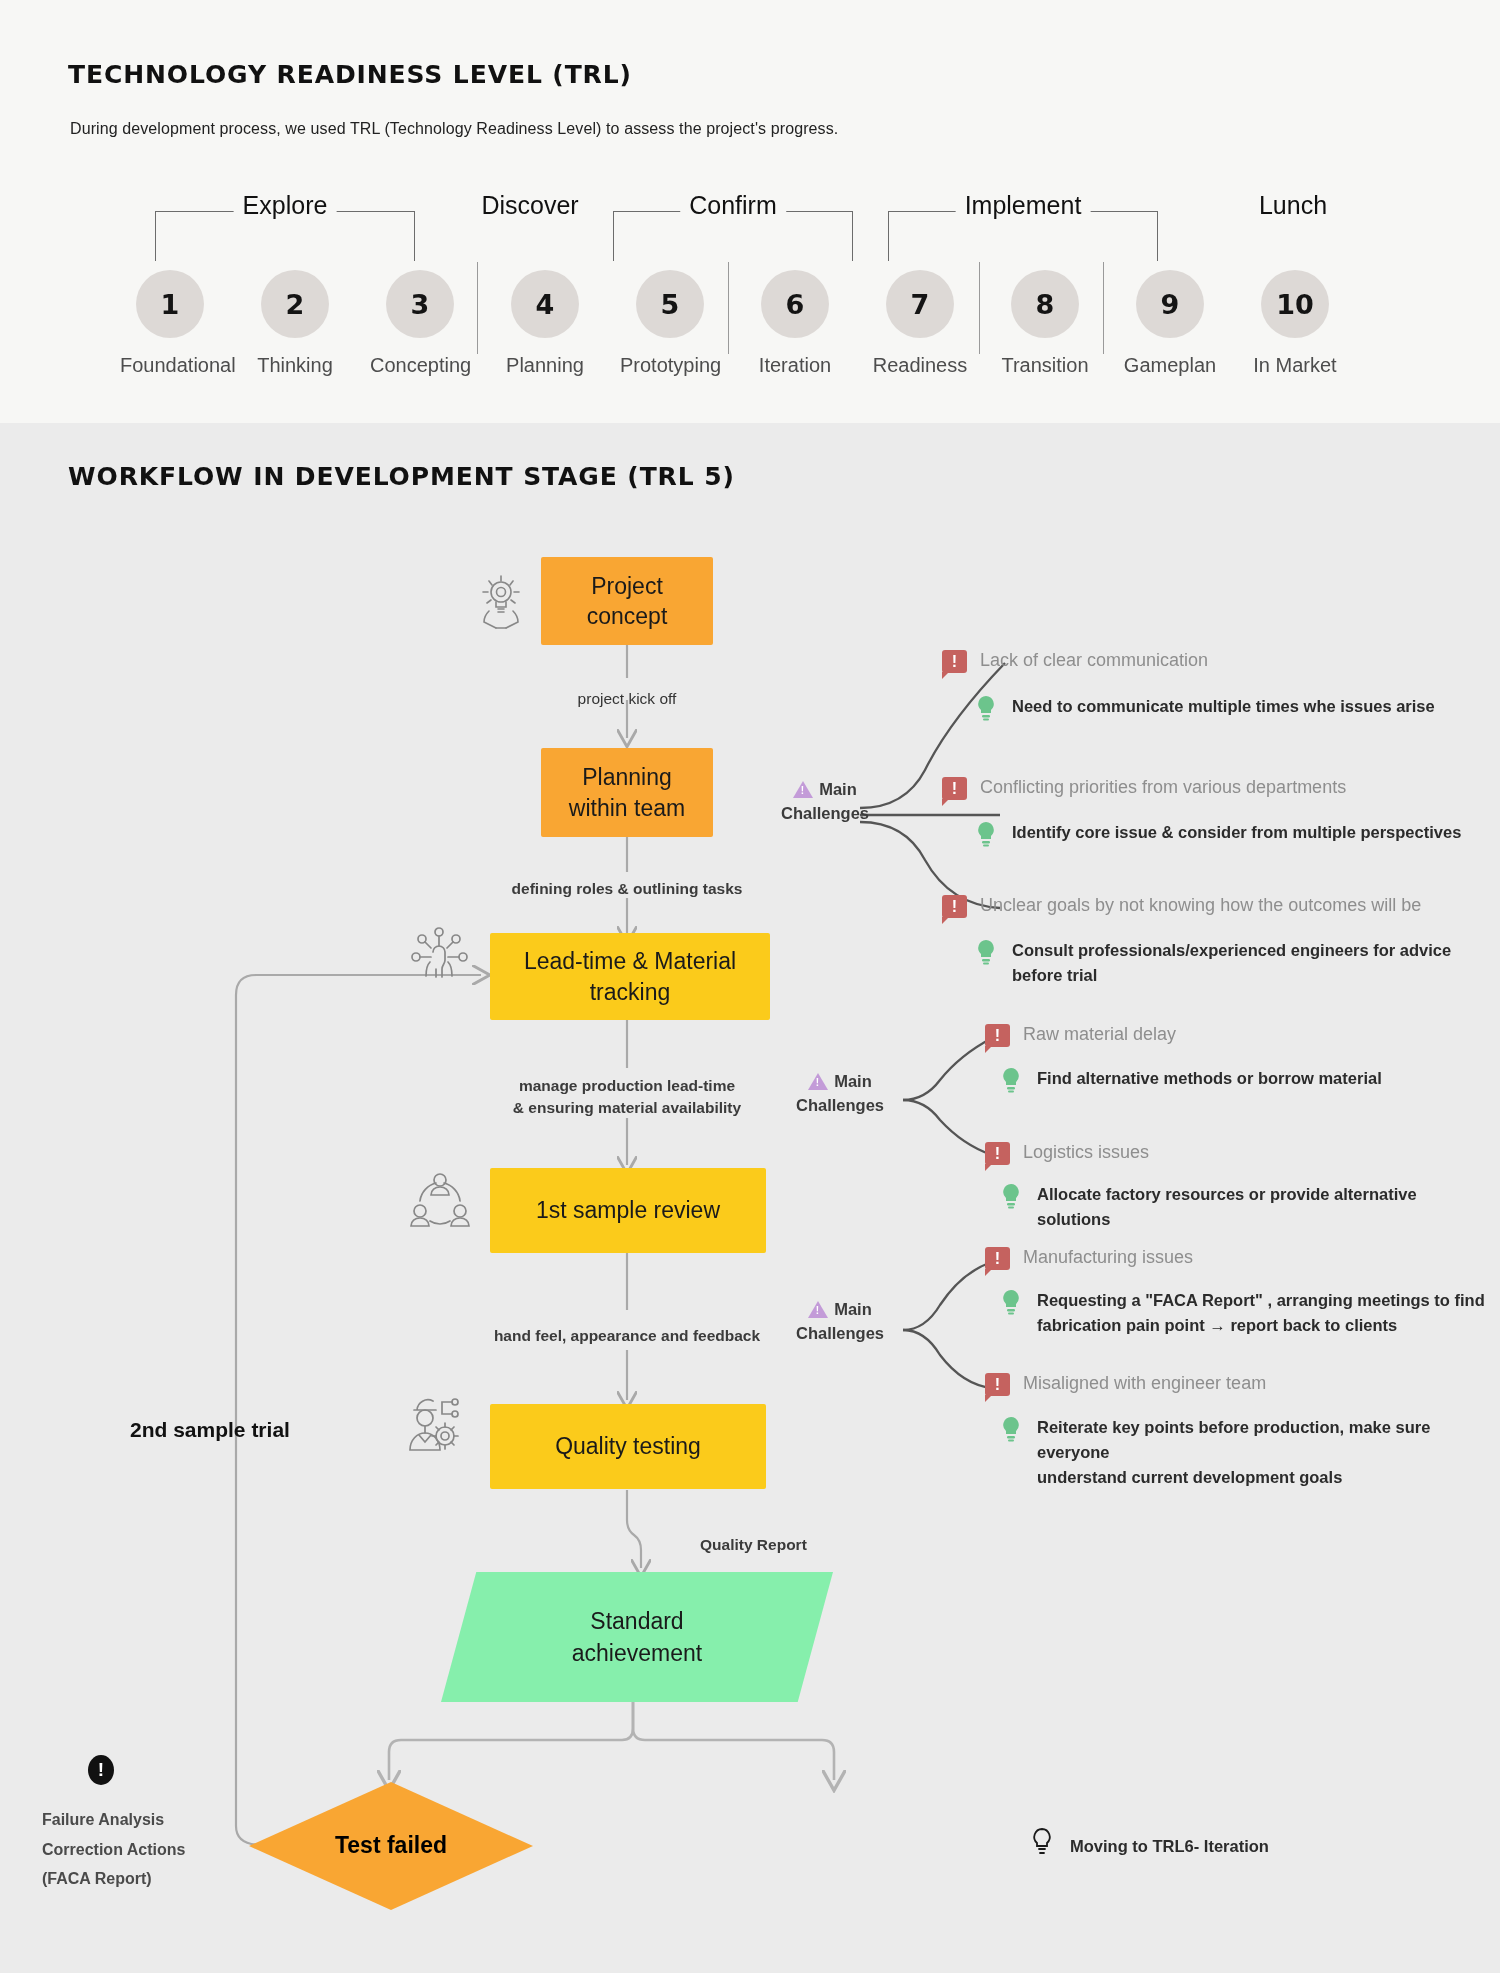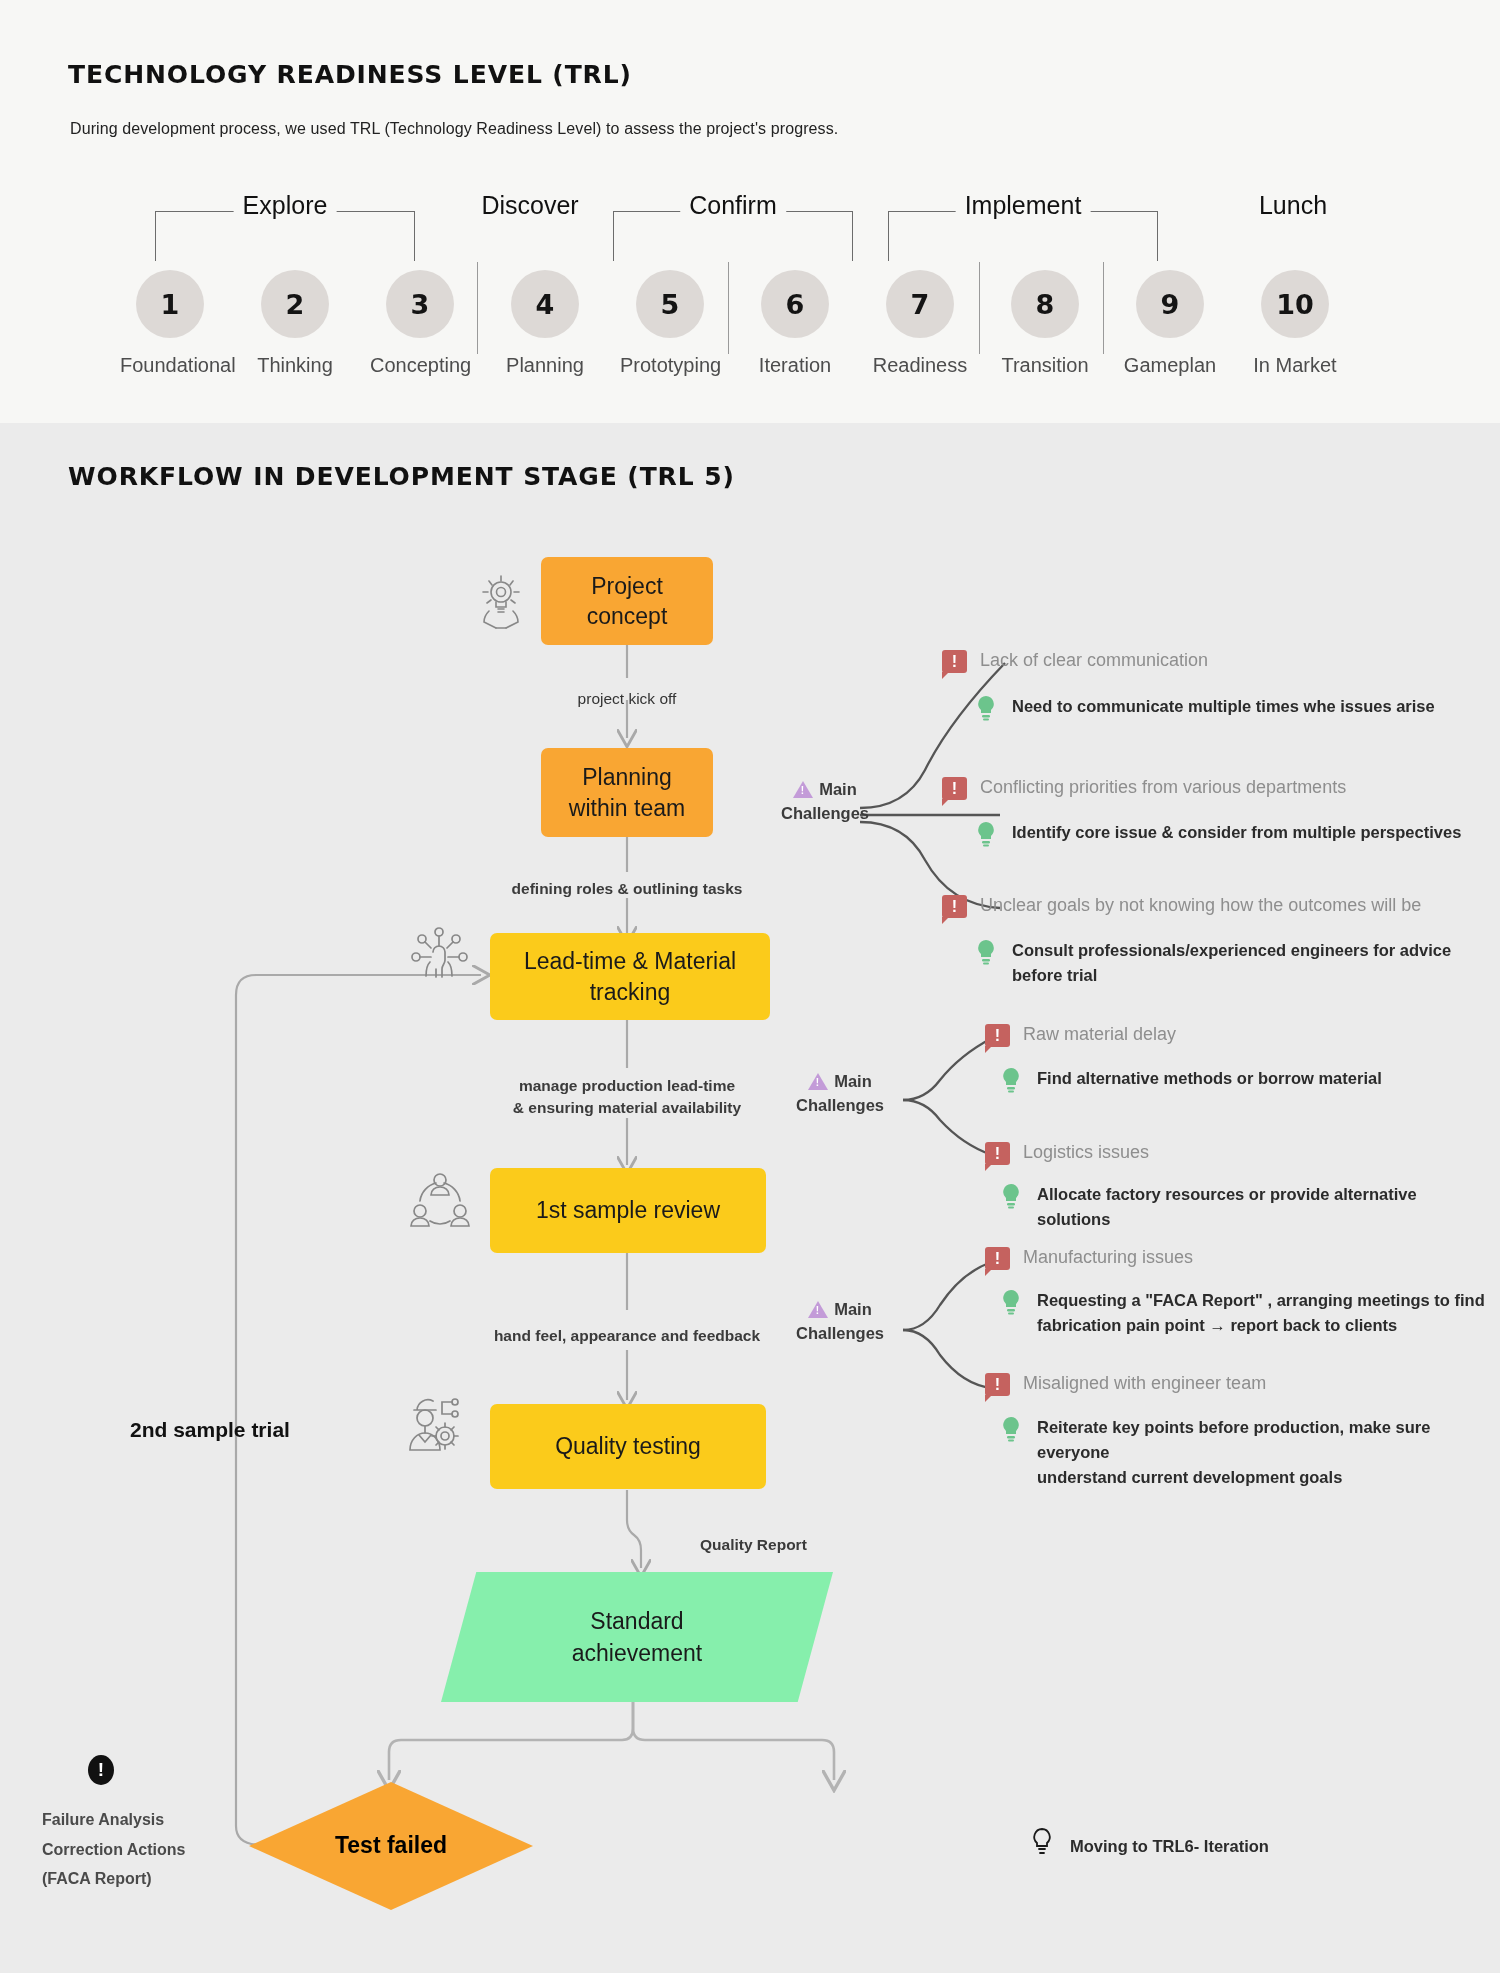--- a/index.html
+++ b/index.html
@@ -66,21 +66,21 @@
   }
   .trl-caption {
     margin-top: 16px; font-size: 20px; color: #4d4d4d; white-space: nowrap;
   }
 
   
   #wf-title { left: 68px; top: 462px; }
 
   .node {
     position: absolute;
-    border-radius: 7px;
+    border-radius: 2px;
     display: flex; align-items: center; justify-content: center;
     text-align: center;
     font-size: 23px; color: #1a1a1a; line-height: 1.32;
     padding: 4px 8px;
   }
   .node.orange { background: #F9A633; }
   .node.yellow { background: #FBCB1B; }
 
   .para {
     position: absolute;

